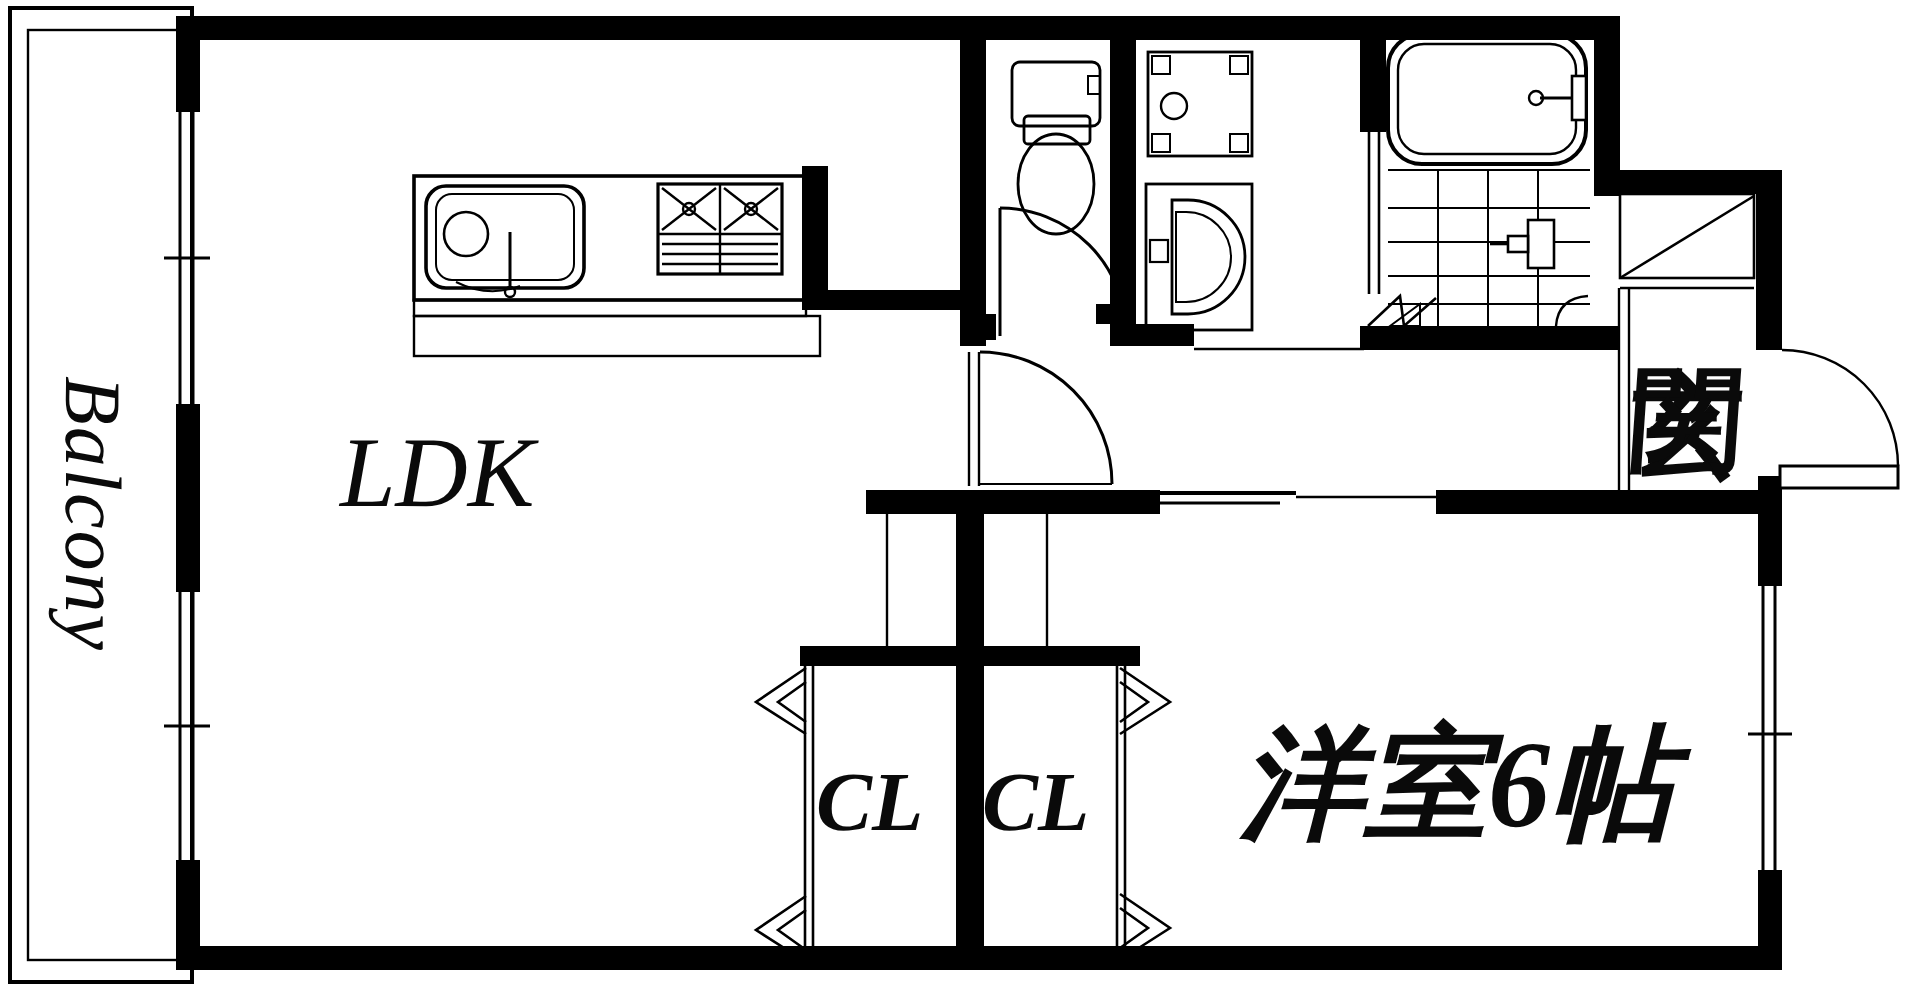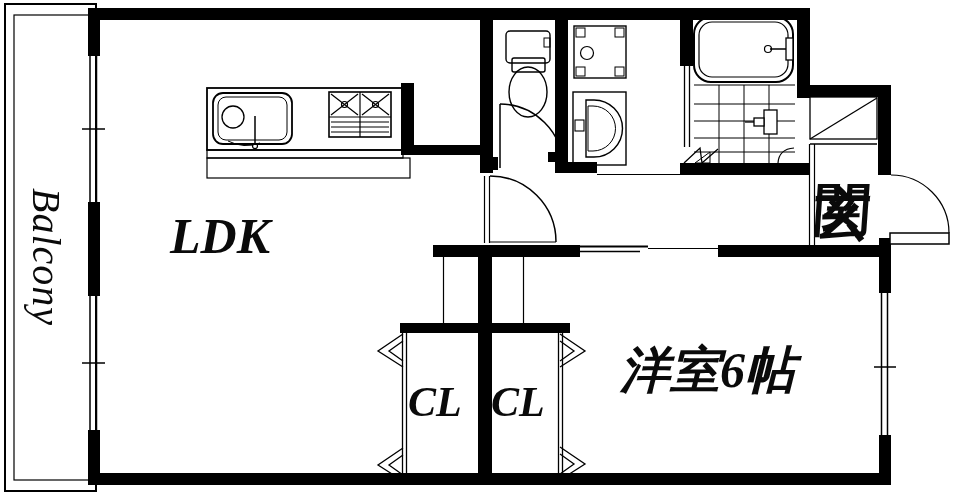--- a/index.html
+++ b/index.html
@@ -2,23 +2,23 @@
 <html><head>
 <meta charset="utf-8">
 <style>
   html,body{margin:0;padding:0;background:#fff;}
   #plan{position:relative;width:960px;height:500px;background:#ffffff;overflow:hidden;
         font-family:"Liberation Serif","DejaVu Serif",serif;color:#000;}
   #plan svg{position:absolute;left:0;top:0;}
   .lbl{position:absolute;white-space:nowrap;color:#0a0a0a;}
   .lbl-balcony{left:-104px;top:232px;width:300px;height:50px;line-height:50px;text-align:center;
         transform:rotate(90deg);font-size:40px;font-style:italic;letter-spacing:1px;}
-  .lbl-ldk{left:170px;top:208px;font-size:50px;font-weight:bold;font-style:italic;line-height:57px;}
+  .lbl-ldk{left:170px;top:208px;font-size:50px;font-weight:normal;font-style:italic;line-height:57px;}
   .lbl-ldk .l2{margin-left:8px;}
-  .lbl-yoshitsu{left:620px;top:337px;font-size:50px;font-weight:bold;font-style:italic;text-align:right;}
+  .lbl-yoshitsu{left:620px;top:350px;font-size:62px;font-weight:bold;font-style:italic;text-align:right;}
   .lbl-cl{font-size:42px;font-style:italic;font-weight:700;}
   .lbl-cl-left{left:408px;top:378px;}
   .lbl-cl-right{left:491px;top:378px;}
   .lbl-genkan{left:810px;top:136px;writing-mode:vertical-rl;text-orientation:upright;
         font-size:56px;font-weight:bold;letter-spacing:4px;transform:skewX(-4deg);}
 </style>
 </head>
 <body>
 
 <div id="plan">

